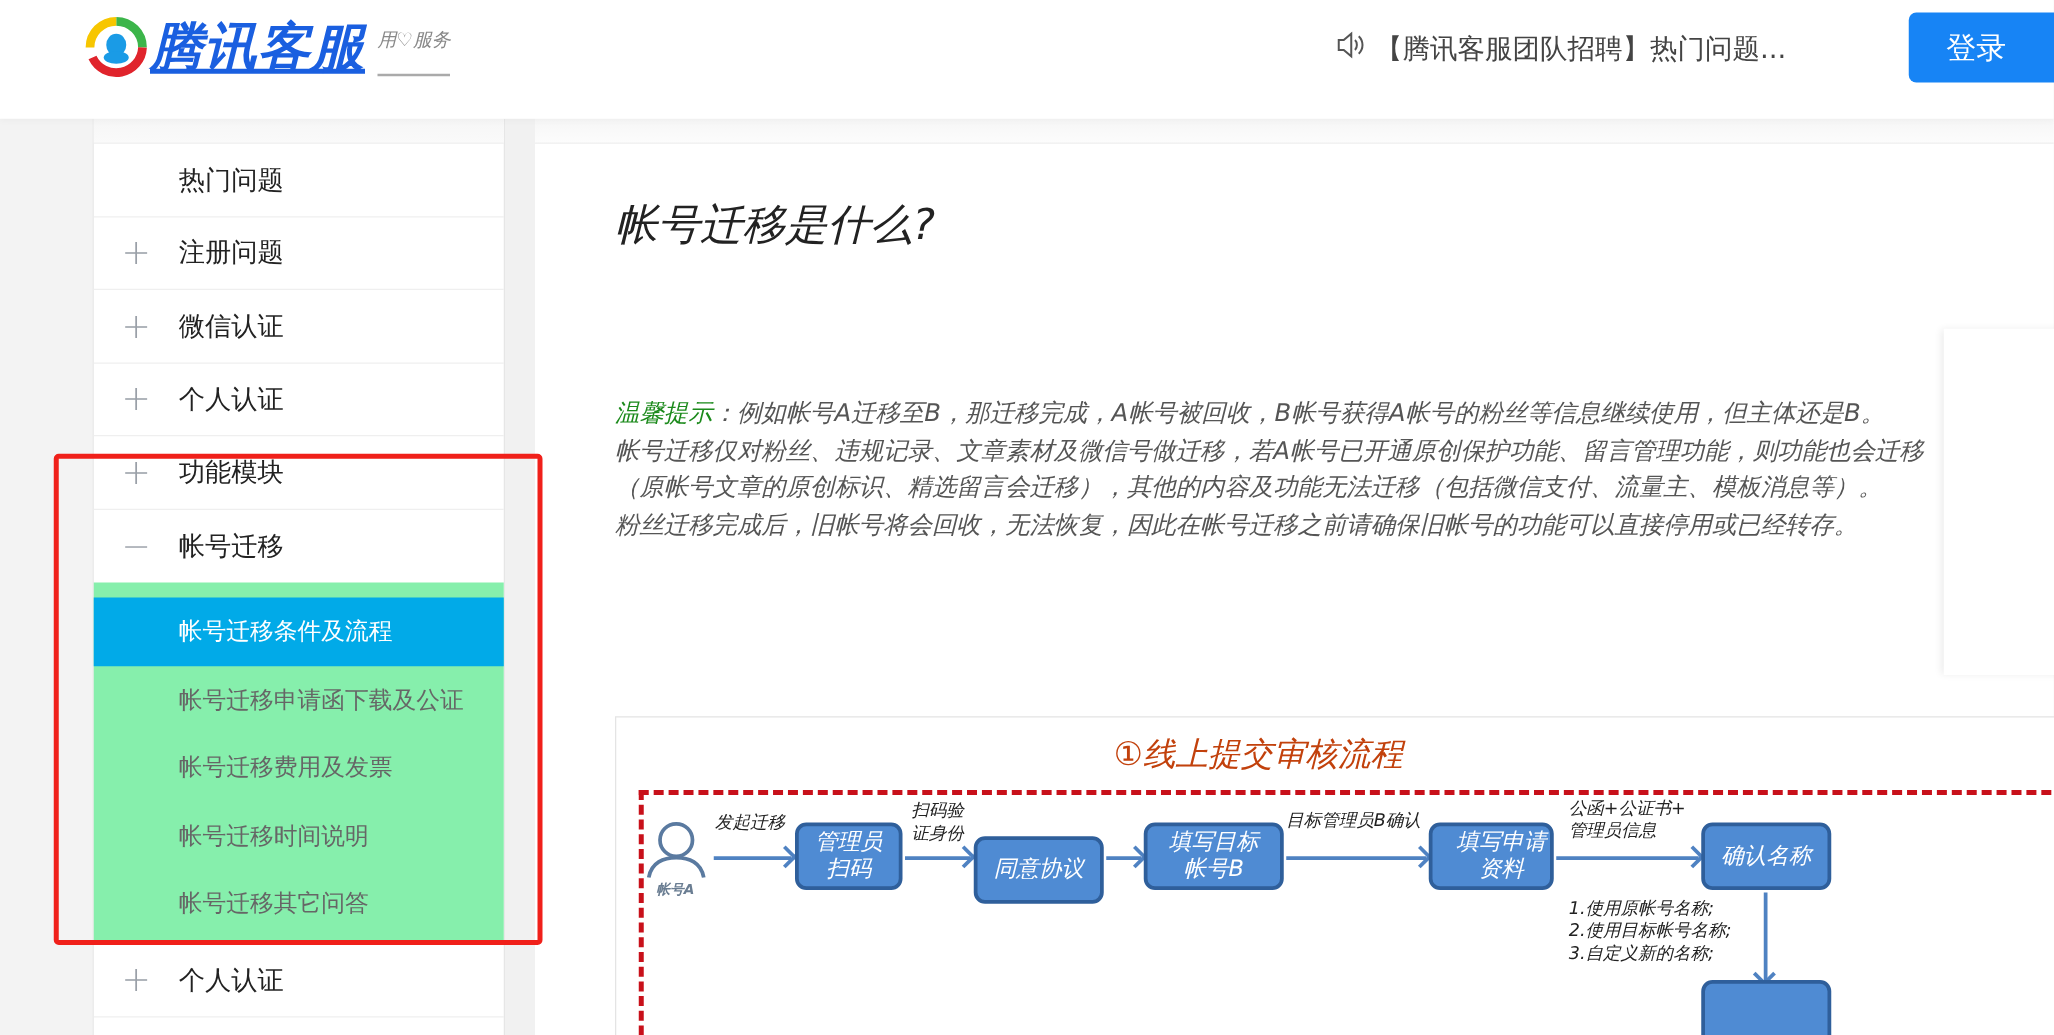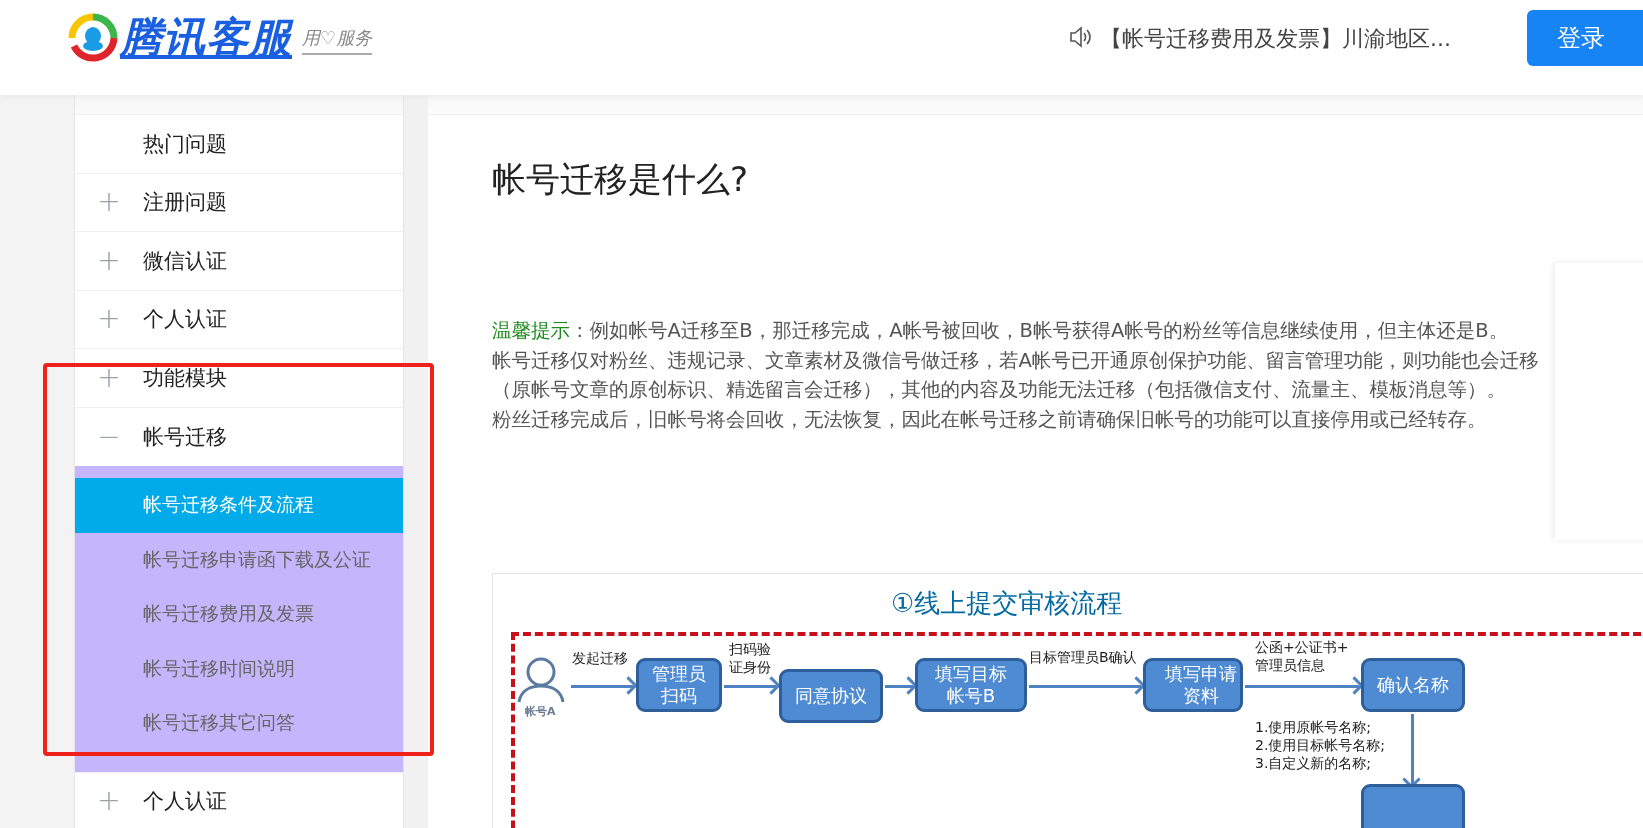--- a/index.html
+++ b/index.html
@@ -1,44 +1,44 @@
 <!DOCTYPE html>
 <html><head>
 <meta charset="utf-8">
 <style>
   * { box-sizing: border-box; margin: 0; padding: 0; }
   html, body { width: 1643px; height: 828px; overflow: hidden; background: #f3f3f3; font-family: "DejaVu Sans", "Liberation Sans", sans-serif; }
   .header { position: absolute; left: 0; top: 0; width: 1643px; height: 95px; background: #fff; box-shadow: 0 2px 6px rgba(0,0,0,0.04); z-index: 5; }
   .logo { position: absolute; left: 68px; top: 13px; display: flex; align-items: center; }
   .logo-mark { width: 50px; height: 50px; position: relative; }
   .logo-text { font-size: 42px; font-weight: bold; color: #1a5fe0; font-style: italic; letter-spacing: 1px; margin-left: 2px; line-height: 50px; text-decoration: underline; }
-  .logo-slogan { margin-left: 10px; font-size: 18px; color: #888; font-style: italic; border-bottom: 2px solid #aaa; line-height: 26px; padding-bottom: 2px; margin-top: 4px; }
+  .logo-slogan { margin-left: 10px; font-size: 15px; color: #888; font-style: italic; border-bottom: 2px solid #aaa; line-height: 26px; padding-bottom: 14px; margin-top: 4px; }
   .notice { position: absolute; left: 1068px; top: 24px; display: flex; align-items: center; font-size: 22px; color: #444; }
   .notice .speaker { margin-right: 8px; }
   .login-btn { position: absolute; left: 1527px; top: 10px; width: 130px; height: 56px; background: #1784f5; border-radius: 6px; color: #fff; font-size: 24px; line-height: 56px; padding-left: 30px; border: none; cursor: pointer; font-family: inherit; text-align: left; }
 
   .sidebar { position: absolute; left: 74px; top: 95px; width: 330px; height: 733px; background: #fff; border-left: 1px solid #e6e6e6; border-right: 1px solid #e6e6e6; }
   .sb-top { height: 20px; background: linear-gradient(#f6f6f6, #fafafa); border-bottom: 1px solid #eee; }
   .sb-item { height: 58.5px; display: flex; align-items: center; border-bottom: 1px solid #efefef; font-size: 21px; color: #222; cursor: pointer; }
   .sb-item .ic { width: 68px; text-align: center; color: #9aa0a8; font-size: 28px; font-weight: 300; line-height: 1; }
-  .sb-sub { background: #c4b5fd; padding-top: 12px; padding-bottom: 21px; border-bottom: 1px solid #efefef; text-align: right; }
+  .sb-sub { background: #86efac; padding-top: 12px; padding-bottom: 4px; border-bottom: 1px solid #efefef; text-align: right; }
   .sb-subitem { height: 54.5px; display: flex; align-items: center; padding-left: 68px; font-size: 19px; color: #666; cursor: pointer; }
   .sb-subitem.active { background: #01aae8; color: #fff; }
 
   .gap-col { position: absolute; left: 404px; top: 95px; width: 24px; height: 733px; background: #f1f1f1; }
-  .main { position: absolute; left: 428px; top: 95px; width: 1215px; height: 733px; background: #fff; }
+  .main { position: absolute; left: 428px; top: 95px; width: 1215px; height: 733px; background: #fff; font-style: italic; }
   .main-top { height: 20px; background: linear-gradient(#f6f6f6, #fcfcfc); border-bottom: 1px solid #eee; }
   .title { position: absolute; left: 64px; top: 62px; font-size: 34px; color: #222; font-weight: normal; }
   .para { position: absolute; left: 64px; width: 1080px; font-size: 19.5px; color: #555; line-height: 29.5px; }
   .p1 { top: 132px; }
   .p2 { top: 221px; width: 1070px; }
   .tip-label { color: #1c8a1c; }
 
   .diagram { position: absolute; left: 64px; top: 478px; width: 1160px; height: 260px; border: 1px solid #e4e4e4; background: #fff; overflow: hidden; }
-  .dg-title { position: absolute; left: 398px; top: 12px; font-size: 26px; color: #0369a1; }
+  .dg-title { position: absolute; left: 398px; top: 12px; font-size: 26px; color: #c2410c; }
   .dg-dash { position: absolute; left: 18px; top: 58px; width: 1142px; height: 220px; border: 4px dashed #c8101a; border-bottom: none; }
   .node { position: absolute; background: #4f8bd3; border: 3px solid #2f5f9b; border-radius: 9px; color: #fff; font-size: 18px; text-align: center; display: flex; align-items: center; justify-content: center; line-height: 22px; }
   .arrow { position: absolute; height: 3px; background: #4f82c2; }
   .arrow::after { content: ""; position: absolute; right: -2px; top: -6px; width: 10px; height: 10px; border-top: 3px solid #4f82c2; border-right: 3px solid #4f82c2; transform: rotate(45deg); }
   .varrow { position: absolute; width: 3px; background: #4f82c2; }
   .varrow::after { content: ""; position: absolute; left: -6px; bottom: -2px; width: 10px; height: 10px; border-bottom: 3px solid #4f82c2; border-right: 3px solid #4f82c2; transform: rotate(45deg); }
   .lbl { position: absolute; font-size: 14px; color: #222; line-height: 18px; white-space: nowrap; }
   .person { position: absolute; left: 22px; top: 78px; width: 52px; height: 60px; }
   .person-lbl { position: absolute; left: 32px; top: 130px; font-size: 11px; color: #6a7d92; font-weight: bold; }
 
@@ -63,21 +63,21 @@
     <span class="logo-text">腾讯客服</span>
     <span class="logo-slogan">用♡服务</span>
   </div>
   <div class="notice">
     <span class="speaker">
       <svg width="24" height="22" viewBox="0 0 24 22">
           <path d="M3 7h4l6-5v18l-6-5H3z" fill="none" stroke="#555" stroke-width="1.6"></path>
           <path d="M16 7c2 2 2 6 0 8M19 4c4 4 4 10 0 14" fill="none" stroke="#555" stroke-width="1.6"></path>
         </svg>
     </span>
-    <span>【帐号迁移费用及发票】川渝地区...</span>
+    <span>【腾讯客服团队招聘】热门问题...</span>
   </div>
   <button class="login-btn">登录</button>
 </div>
 
 <div class="sidebar">
   <div class="sb-top"></div>
   <div class="sb-item">
       <span class="ic"></span>
       <span>热门问题</span>
     </div>

